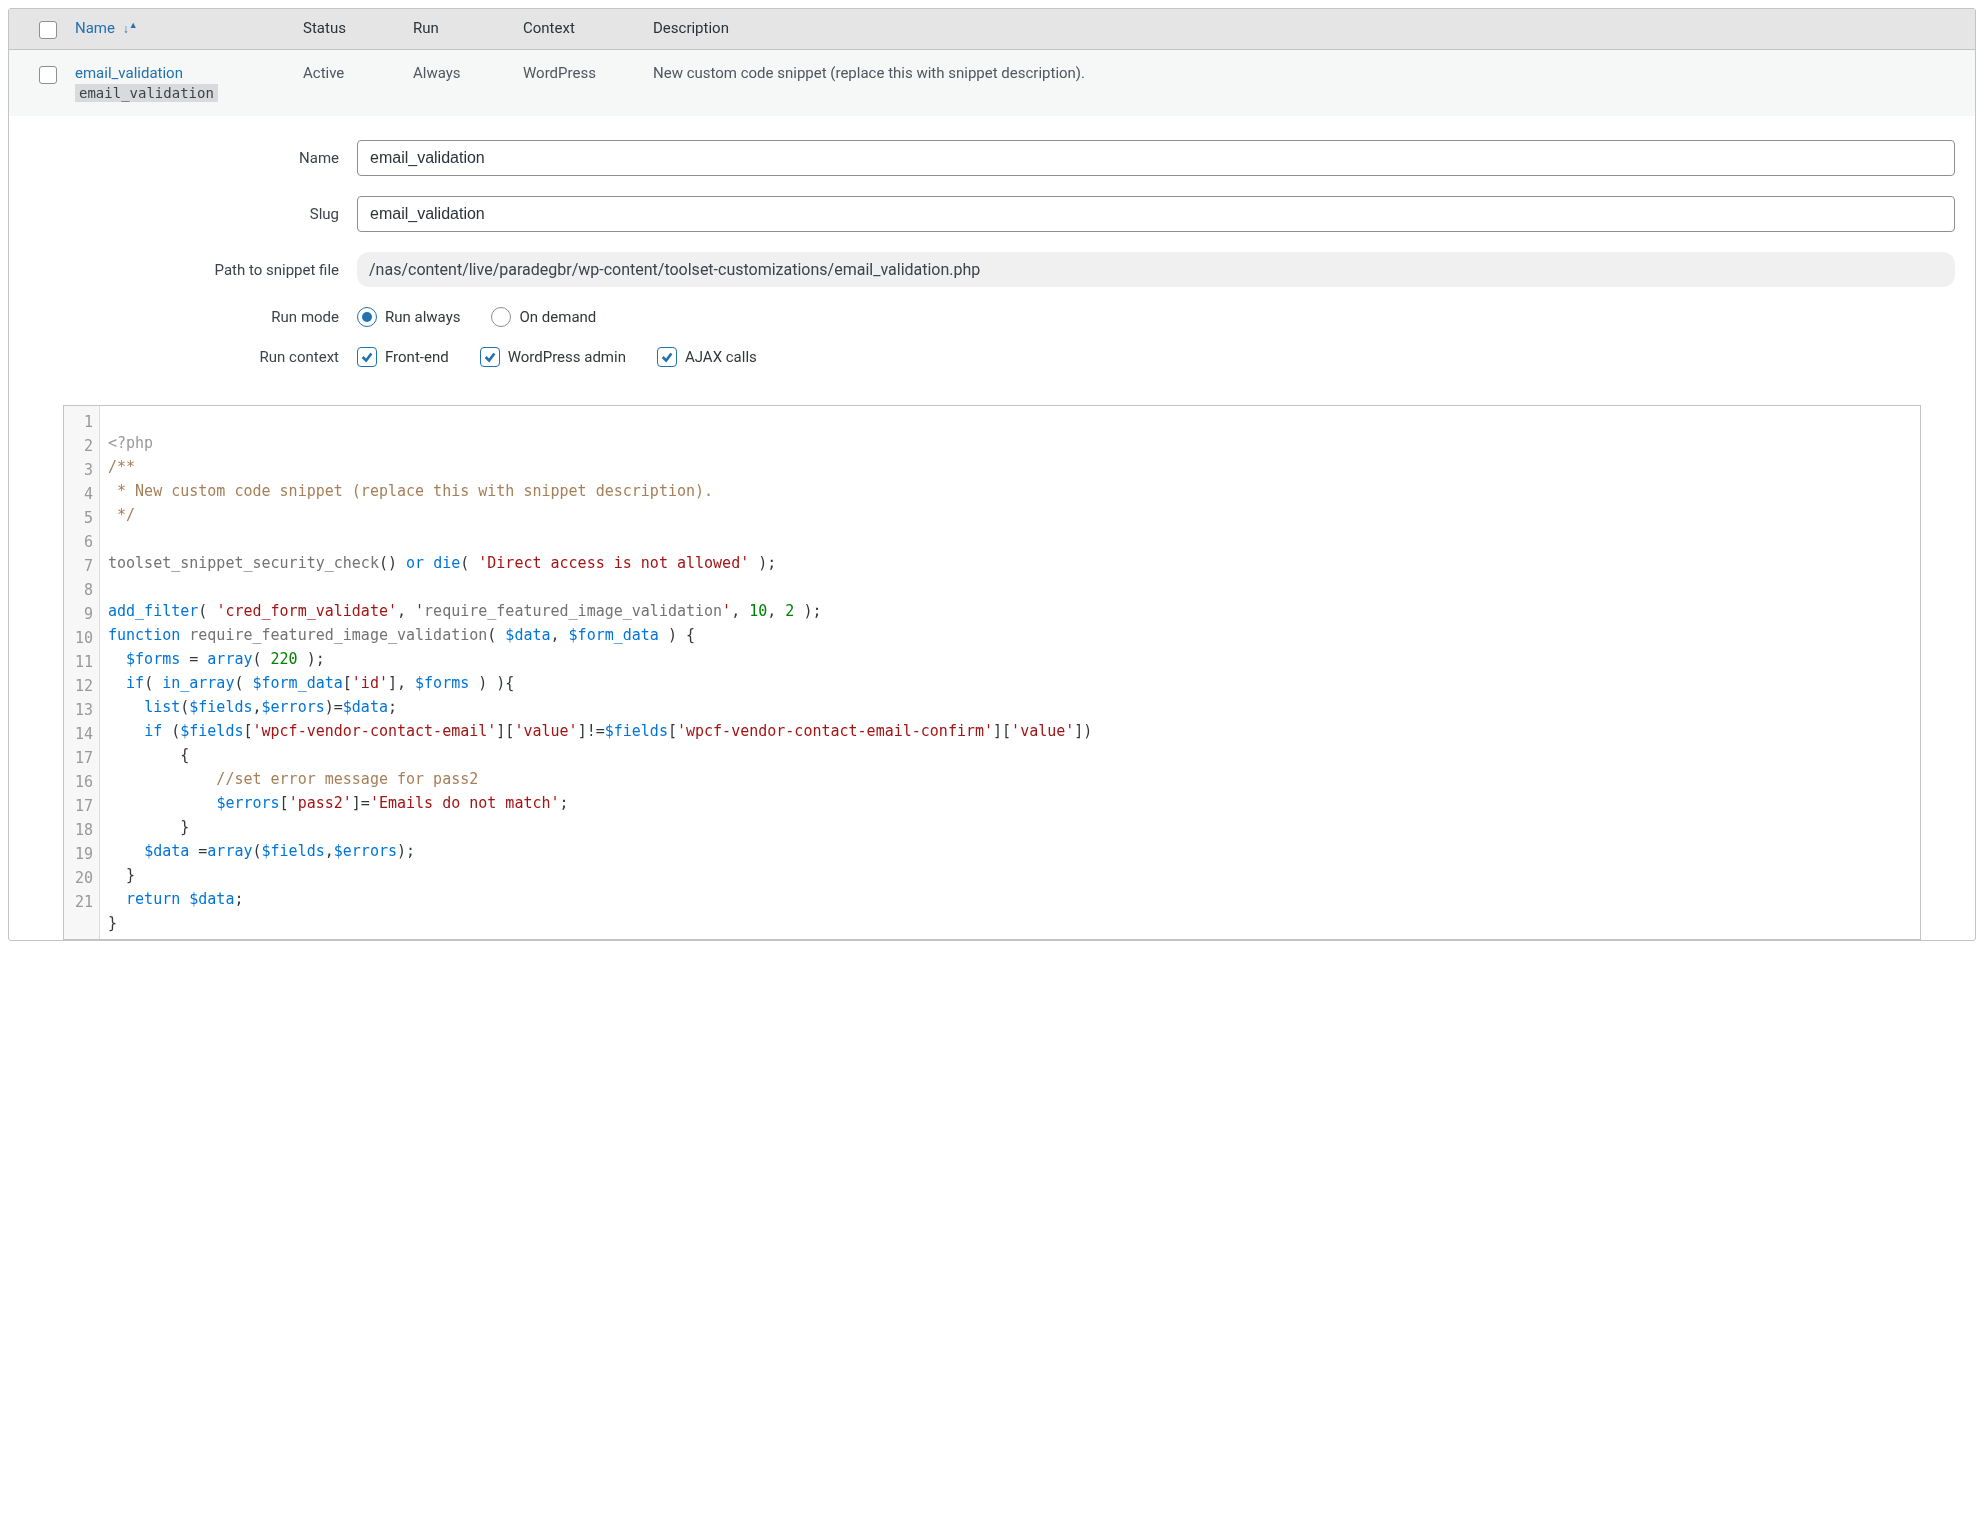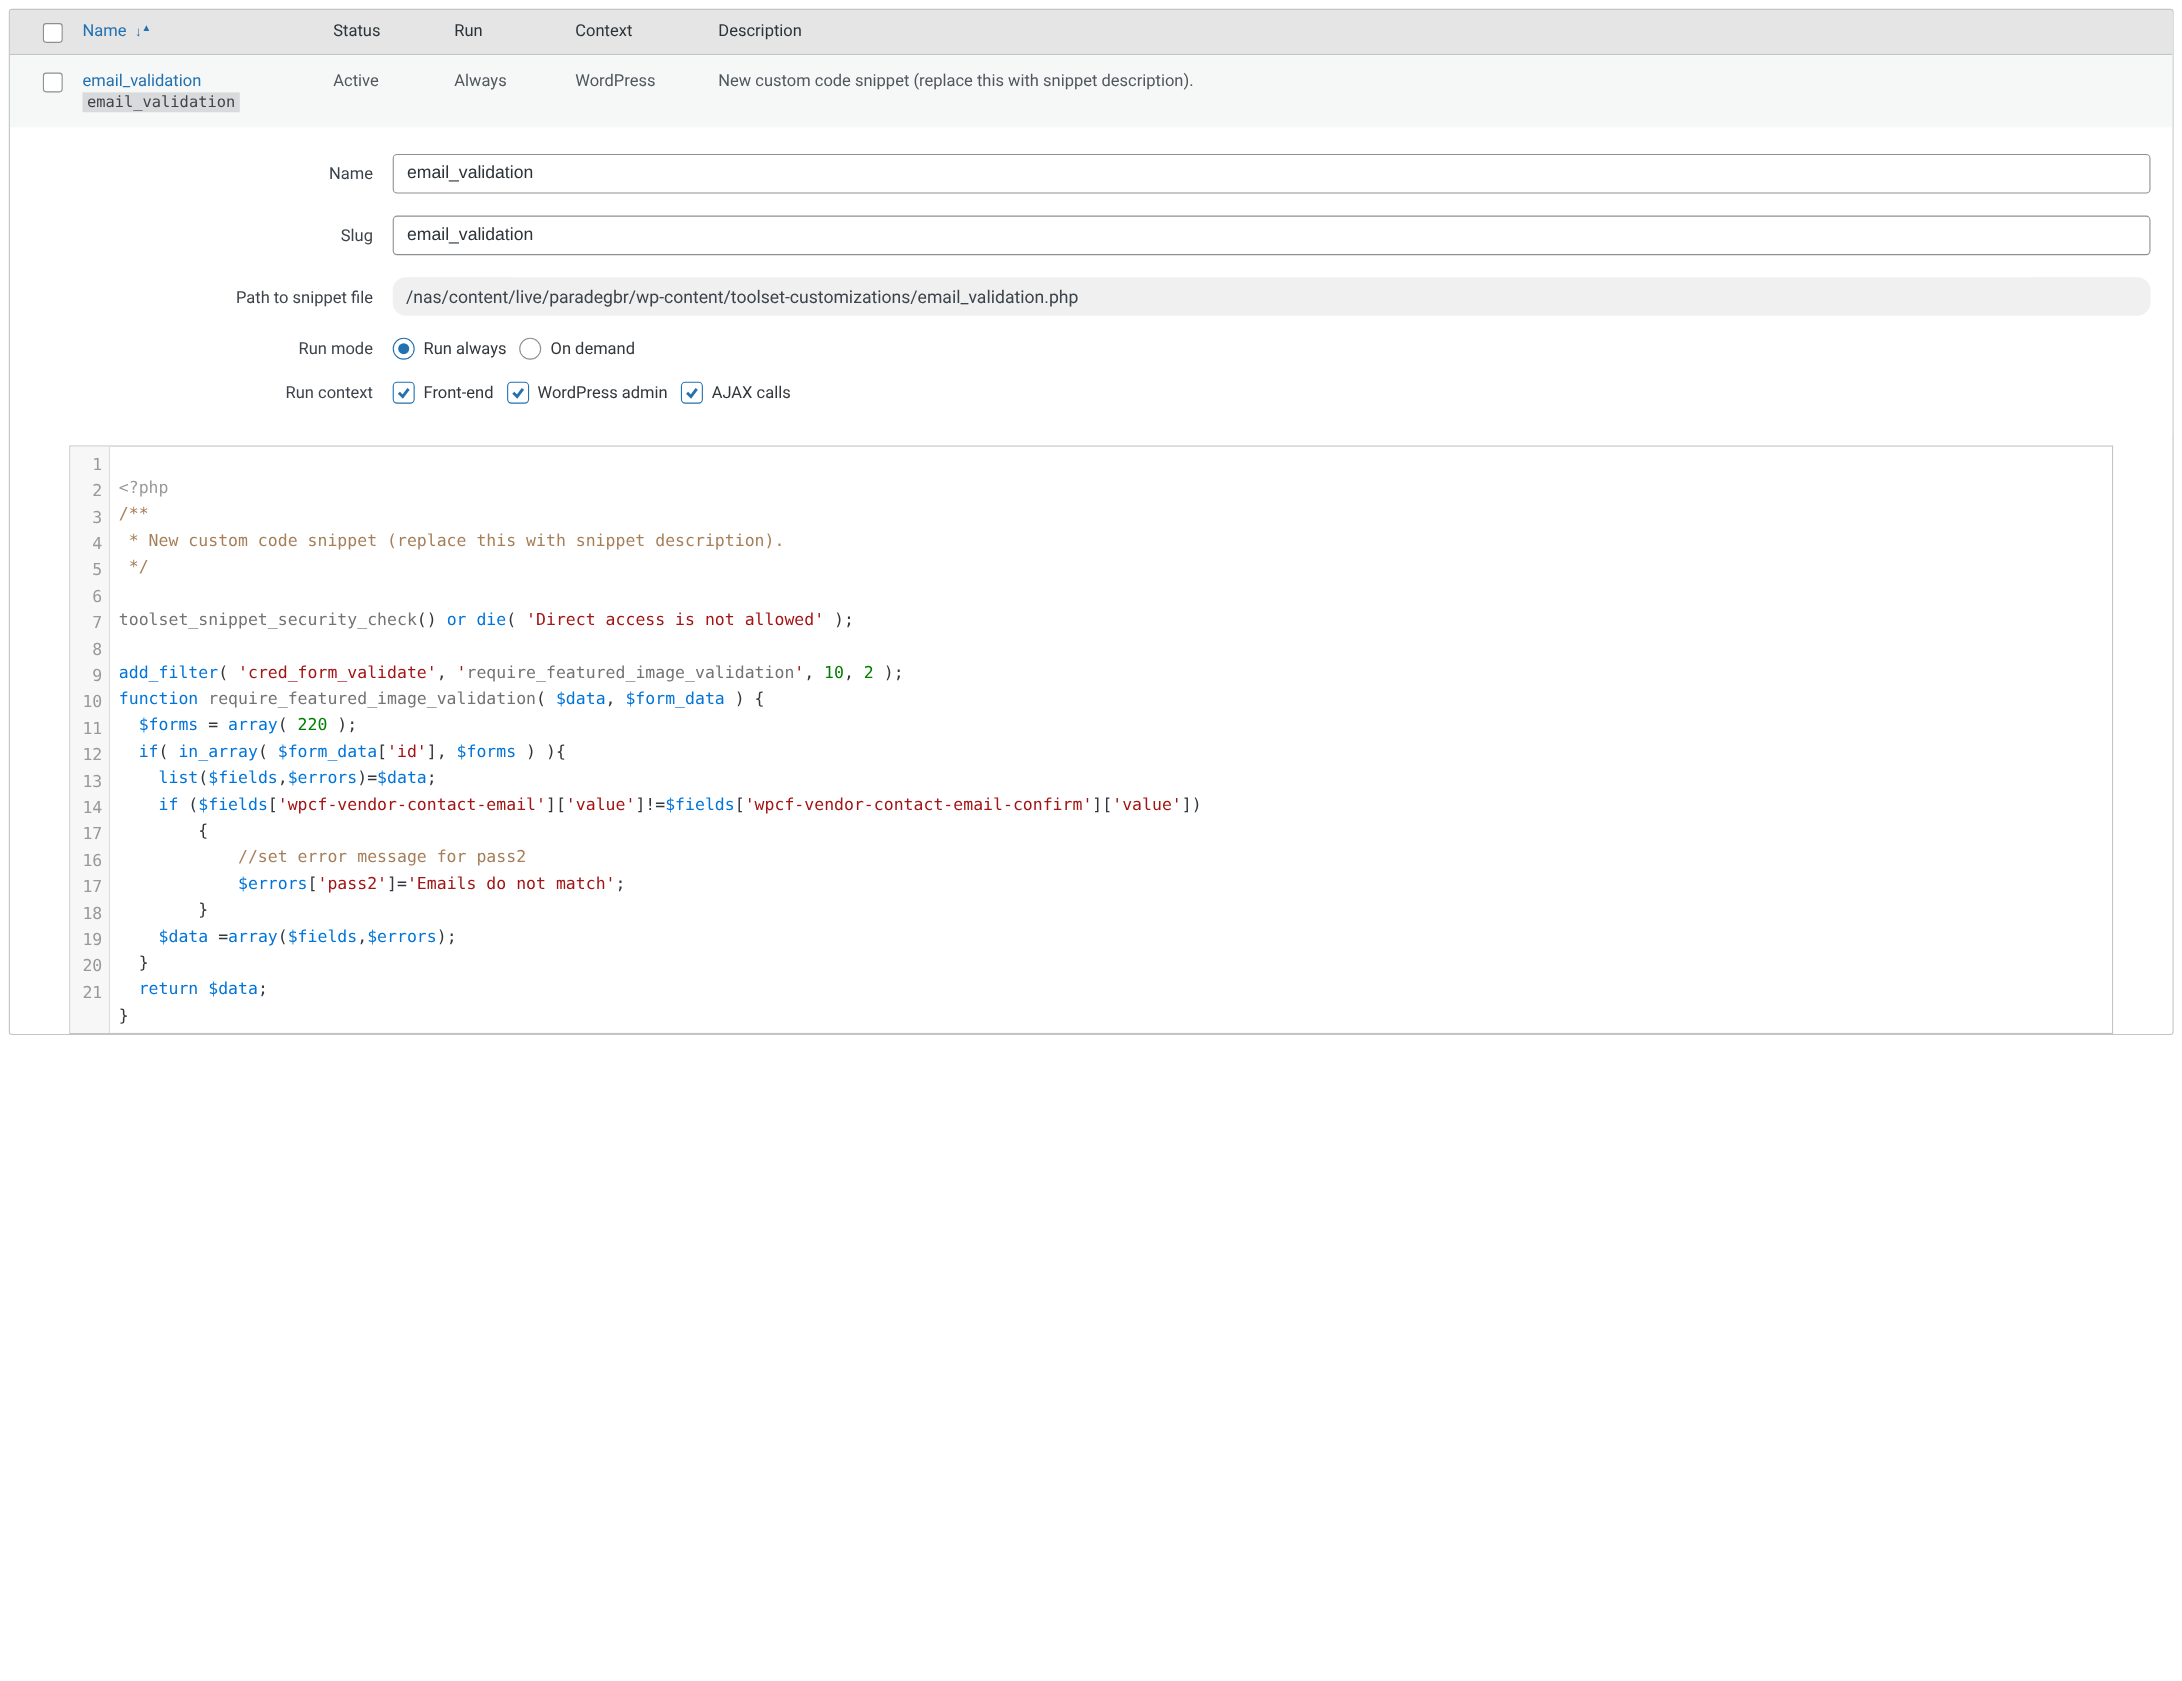--- a/index.html
+++ b/index.html
@@ -103,21 +103,21 @@
     background: #f0f0f1;
     padding: 8px 12px;
     font-size: 16px;
     color: #3c434a;
     border-radius: 12px;
     overflow-x: auto;
     white-space: nowrap;
   }
   .radio-group, .cb-group {
     display: flex;
-    gap: 12px;
+    gap: 31px;
     align-items: flex-start;
   }
   .radio-option, .cb-option {
     display: flex;
     align-items: center;
     gap: 8px;
     cursor: pointer;
   }
   .radio {
     width: 20px; height: 20px;

